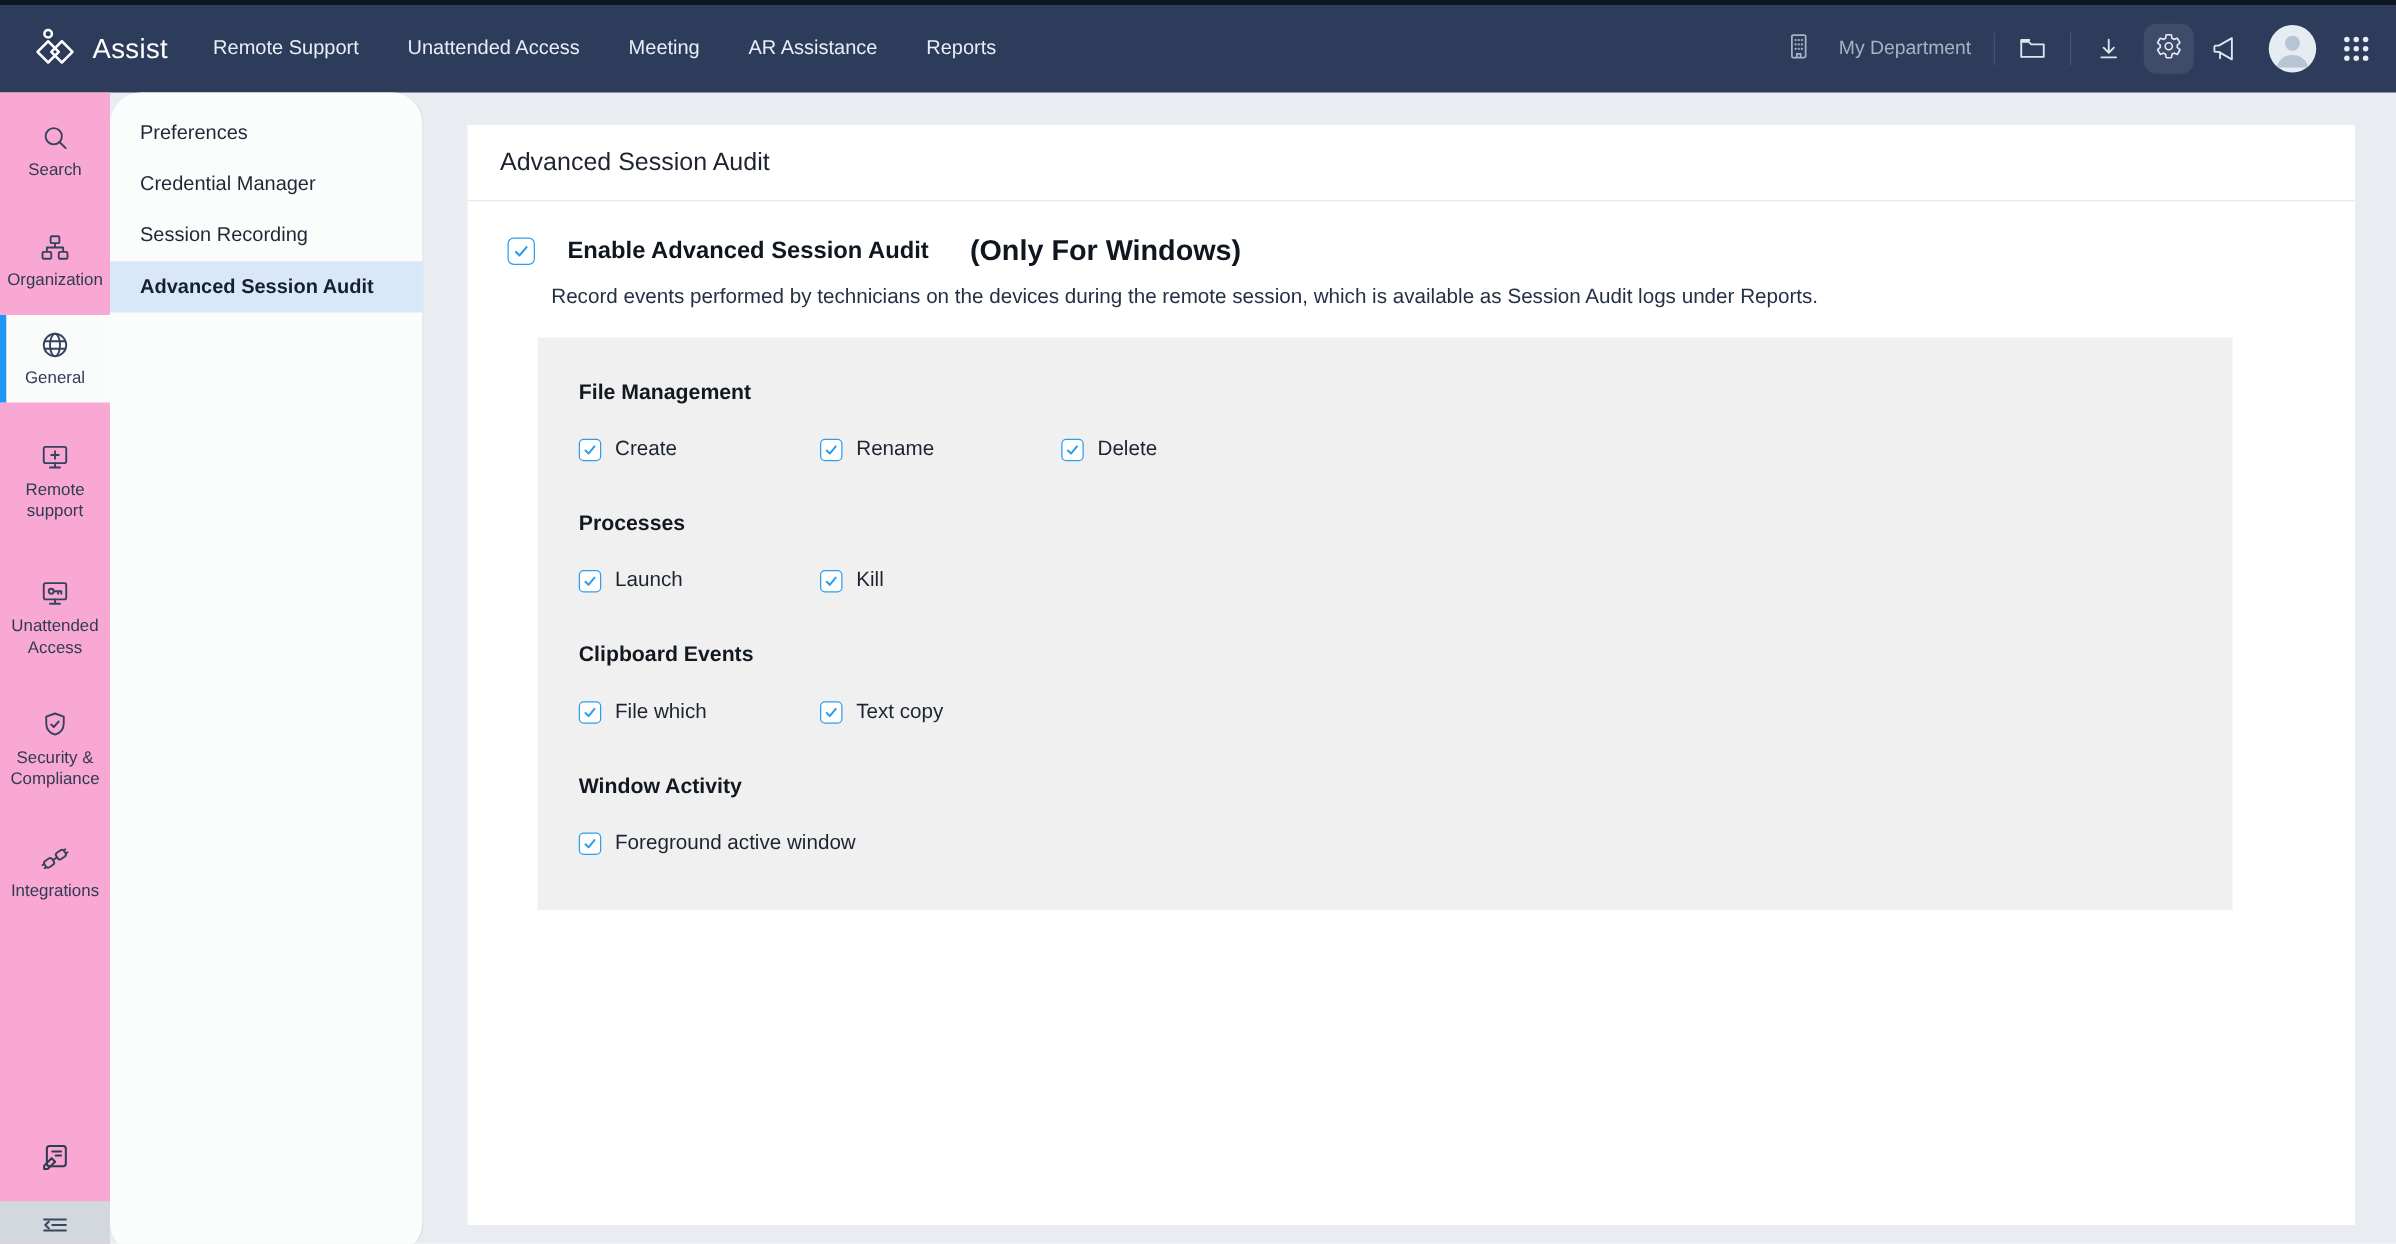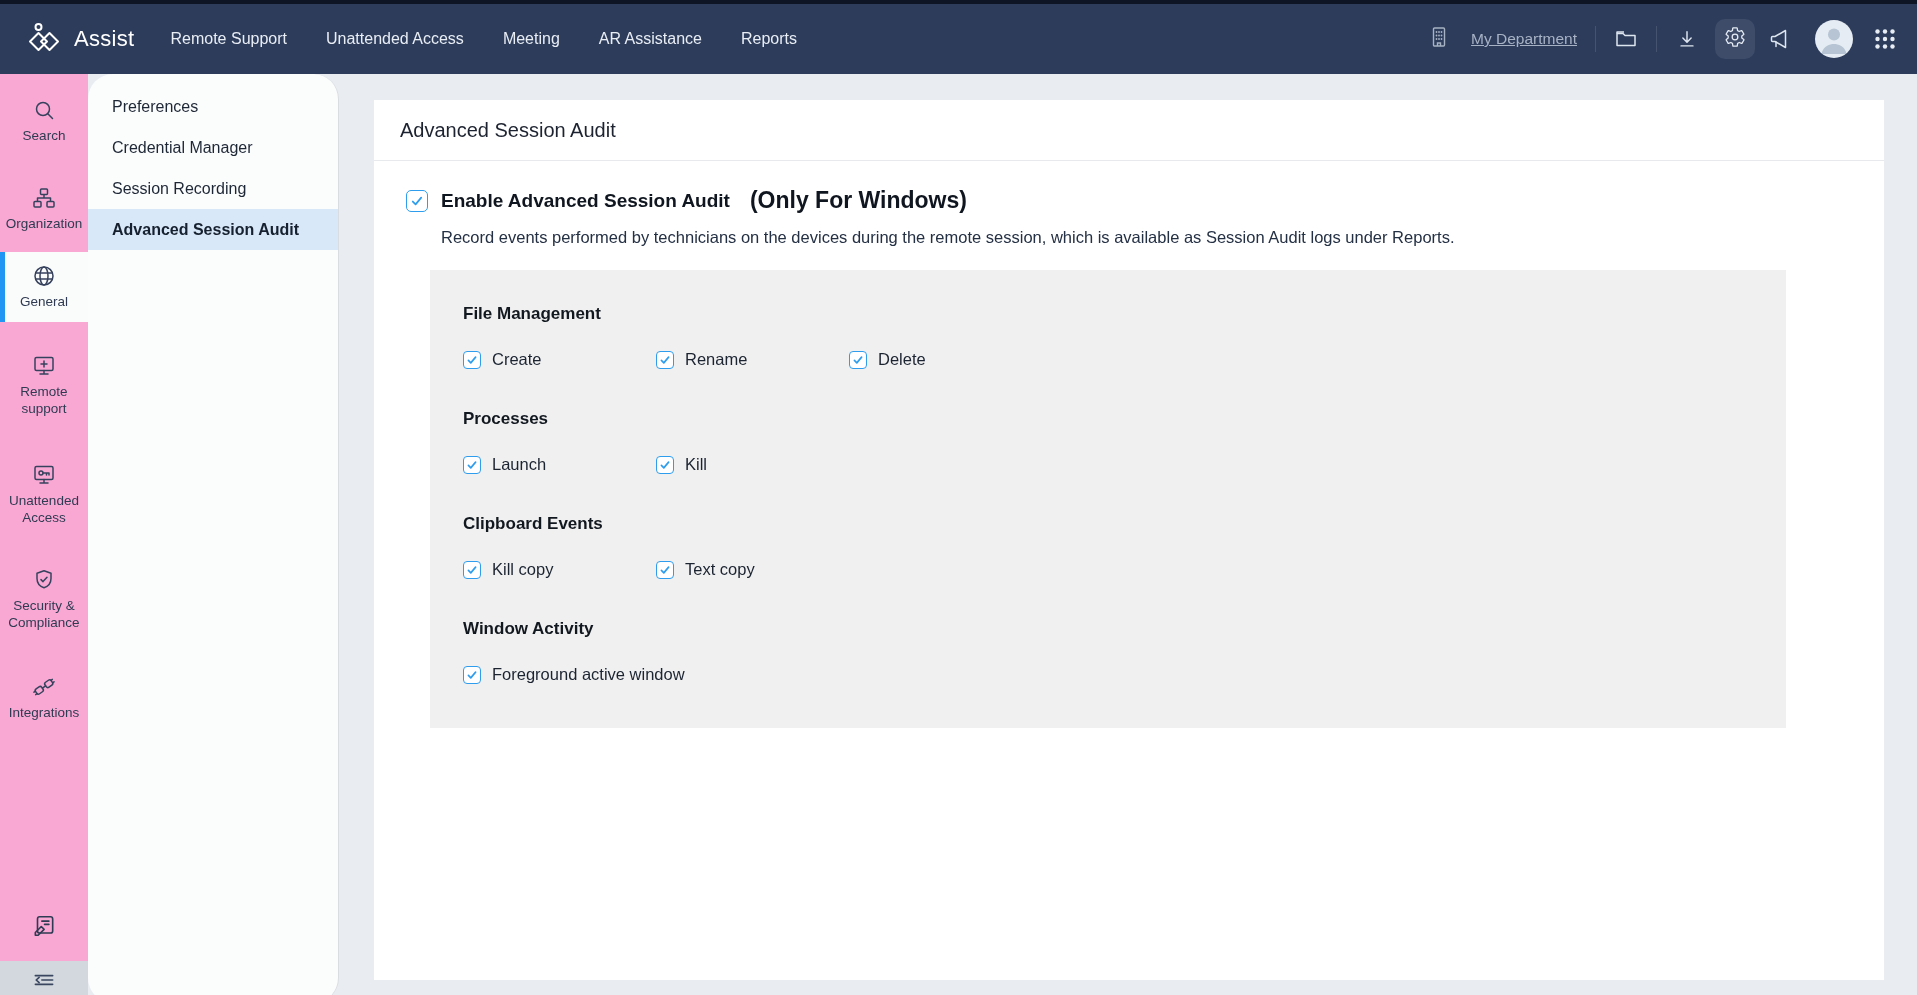--- a/index.html
+++ b/index.html
@@ -8,21 +8,21 @@
 
   
   .navbar { height:74px; background:#2d3c5b; border-top:4px solid #0e1626;
             display:flex; align-items:center; padding:0 20px 0 24px; }
   .brand { display:flex; align-items:center; cursor:pointer; }
   .brand svg { display:block; }
   .brand-name { color:#ffffff; font-size:22px; font-weight:500; margin-left:10px; letter-spacing:.3px; }
   .nav-links { display:flex; align-items:center; margin-left:36px; }
   .nav-link { color:#e9eef5; font-size:16px; margin-right:39px; cursor:pointer; white-space:nowrap; }
   .nav-right { margin-left:auto; display:flex; align-items:center; }
-  .dept { display:flex; align-items:center; gap:22px; color:#a7b2c4; font-size:15.5px; cursor:pointer;text-decoration:underline; }
+  .dept { display:flex; align-items:center; gap:22px; color:#a7b2c4; font-size:15.5px; cursor:pointer; }
   .vdiv { width:1px; height:26px; background:#46536f; margin:0 18px; }
   .nav-icon { width:24px; height:24px; display:flex; align-items:center; justify-content:center;
               color:#dde5ef; cursor:pointer; }
   .nav-icon svg { display:block; }
   .gear-box { width:40px; height:40px; border-radius:10px; background:#3e4c69;
               display:flex; align-items:center; justify-content:center; margin:0 12px 0 16px; cursor:pointer; }
   .mega { margin-right:16px; }
   .avatar { width:38px; height:38px; border-radius:50%; background:#e6ecf3; overflow:hidden;
             margin:0 20px 0 8px; cursor:pointer; flex:none; }
   .grid-icon { cursor:pointer; }
@@ -57,21 +57,21 @@
         cursor:pointer; white-space:nowrap; }
   .mi.active { background:#d8e8f8; font-weight:700; color:#16202e; }
 
   
   .main { flex:1; padding:26px 33px 23px 35px; }
   .card { background:#ffffff; height:100%; }
   .card-title { height:61px; display:flex; align-items:center; padding-left:26px;
                 font-size:20px; color:#1d2330; border-bottom:1px solid #e7e9ec; }
   .card-body { padding:26px 0 0 32px; }
 
-  .enable-row { display:flex; align-items:center; gap:13px; }
+  .enable-row { display:flex; align-items:center; gap:26px; }
   .enable-heading { font-size:19px; font-weight:700; color:#10161f; }
   .enable-note { font-size:23px; font-weight:700; color:#10161f; margin-left:7px; }
   .desc { margin:14px 0 0 35px; font-size:16.5px; color:#243044; }
 
   
   .cb { width:18px; height:18px; border:1.5px solid #2f9ded; border-radius:4px; background:#fff;
         display:inline-flex; align-items:center; justify-content:center; cursor:pointer; flex:none; }
   .cb svg { display:block; }
   .cb-lg { width:22px; height:22px; border-radius:5px; }
 
@@ -337,21 +337,21 @@
               </label>
             </div>
             <div class="sec-heading">Clipboard Events</div>
             <div class="opt-row">
               <label class="opt">
                 <span class="cb">
                   <svg width="12" height="12" viewBox="0 0 16 16" fill="none" stroke="#2f9ded" stroke-width="2.2" stroke-linecap="round" stroke-linejoin="round">
                     <path d="M3.2 8.6l3.2 3.2 6.4-7.6"></path>
                   </svg>
                 </span>
-                <span class="opt-label">Kill copy</span>
+                <span class="opt-label">File which</span>
               </label>
               <label class="opt">
                 <span class="cb">
                   <svg width="12" height="12" viewBox="0 0 16 16" fill="none" stroke="#2f9ded" stroke-width="2.2" stroke-linecap="round" stroke-linejoin="round">
                     <path d="M3.2 8.6l3.2 3.2 6.4-7.6"></path>
                   </svg>
                 </span>
                 <span class="opt-label">Text copy</span>
               </label>
             </div>

